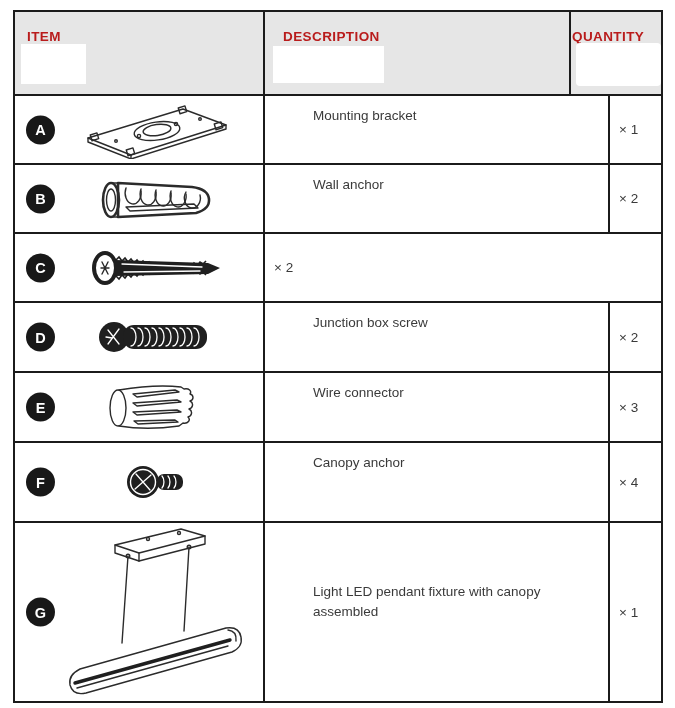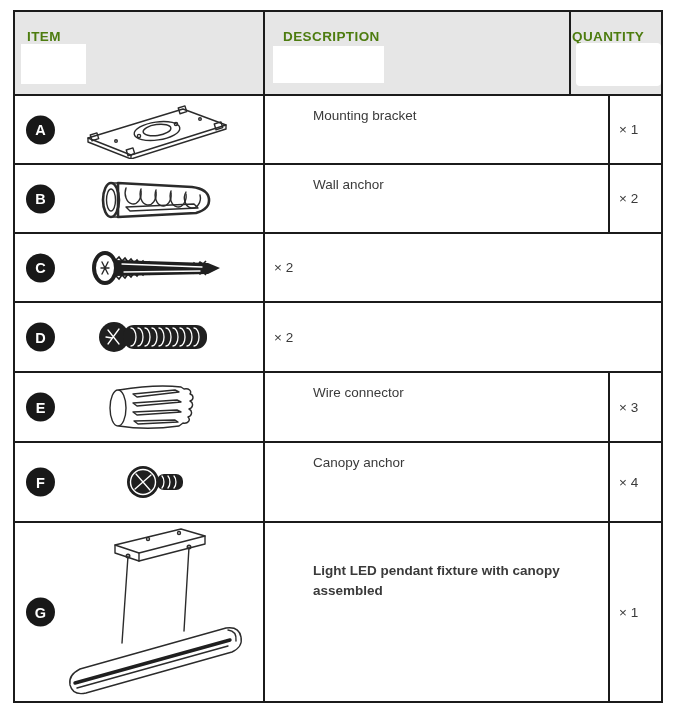--- a/index.html
+++ b/index.html
@@ -11,42 +11,42 @@
   }
   .trow{display:flex;border-bottom:2px solid #1b1b1b;box-sizing:border-box;flex:0 0 auto;}
   .trow:last-child{border-bottom:none;flex:1 1 auto;}
   .cell{box-sizing:border-box;position:relative;}
   .c1{width:250px;border-right:2px solid #1b1b1b;}
   .c2{width:306px;border-right:2px solid #1b1b1b;}
   .c3{flex:1;}
   
   .hrow{height:84px;background:#e6e6e6;}
   .hcell{padding:17px 0 0 0;}
-  .hlabel{font-size:13.5px;font-weight:bold;letter-spacing:.03em;color:#4d7c0f;display:block;}
+  .hlabel{font-size:13.5px;font-weight:bold;letter-spacing:.03em;color:#b91c1c;display:block;}
   .h1 .hlabel{margin-left:12px;}
   .h2 .hlabel{margin-left:18px;}
   .h3 .hlabel{margin-left:1px;}
   .redact{position:absolute;background:#ffffff;}
   .rd1{left:6px;top:32px;width:65px;height:40px;}
   .rd2{left:8px;top:34px;width:111px;height:37px;}
   .rd3{left:5px;top:31px;width:85px;height:43px;border-radius:4px;}
   
   .ra{height:69px;} .rb{height:69px;} .rc{height:69px;}
   .rd{height:70px;} .re{height:70px;} .rf{height:80px;}
   .item-cell{display:flex;align-items:center;}
   .badge{
     position:absolute;left:11px;top:50%;transform:translateY(-50%);
     width:29px;height:29px;border-radius:50%;background:#181818;
     display:flex;align-items:center;justify-content:center;
     color:#fff;font-weight:bold;font-size:14.5px;
   }
   .art{flex:1;display:flex;align-items:center;justify-content:center;padding-left:34px;}
   .rg .art{padding-left:28px;align-items:flex-start;}
   .desc-cell{padding:10px 20px 0 9px;font-size:13.5px;line-height:1.45;margin-left:39px;}
-  .rg .desc-cell{padding-top:38px;font-weight:bold;}
+  .rg .desc-cell{padding-top:59px;}
   .qty-cell{display:flex;align-items:center;padding-left:9px;font-size:13.5px;}
   svg{display:block;}
   .ln{fill:none;stroke:#2b2b2b;stroke-width:1.4;stroke-linecap:round;stroke-linejoin:round;}
   .lnth{fill:none;stroke:#2b2b2b;stroke-width:2.6;stroke-linecap:round;stroke-linejoin:round;}
   .blk{fill:#1f1f1f;stroke:none;}
   .wht{fill:none;stroke:#ffffff;stroke-width:1.3;stroke-linecap:round;}
 </style>
 </head>
 <body>
 
@@ -150,20 +150,21 @@
         </div>
       <div class="art">
         <svg width="118" height="42" viewBox="0 0 118 42">
           <path class="blk" d="M17,6 a15,15 0 1 0 0,30 a15,15 0 1 0 0,-30 Z"></path>
           <path class="wht" d="M11,14 l11,14 M22,13 l-11,15 M9,21 l6,1" stroke-width="2"></path>
           <rect class="blk" x="26" y="9" width="84" height="24" rx="11"></rect>
           <path class="wht" d="M34,12 a5,9 0 0 1 0,18 M41,12 a5,9 0 0 1 0,18 M48,12 a5,9 0 0 1 0,18 M55,12 a5,9 0 0 1 0,18 M62,12 a5,9 0 0 1 0,18 M69,12 a5,9 0 0 1 0,18 M76,12 a5,9 0 0 1 0,18 M83,12 a5,9 0 0 1 0,18 M90,12 a5,9 0 0 1 0,18 M97,12 a5,9 0 0 1 0,18" stroke-width="1.1"></path>
         </svg>
       </div>
     </div>
+    <div class="cell c2 desc-cell"><span>Junction box screw</span></div>
     <div class="cell c3 qty-cell">
         <span>× 2</span>
       </div>
   </div>
 
   <div class="trow re">
     <div class="cell c1 item-cell">
       <div class="badge">
           <span>E</span>
         </div>

